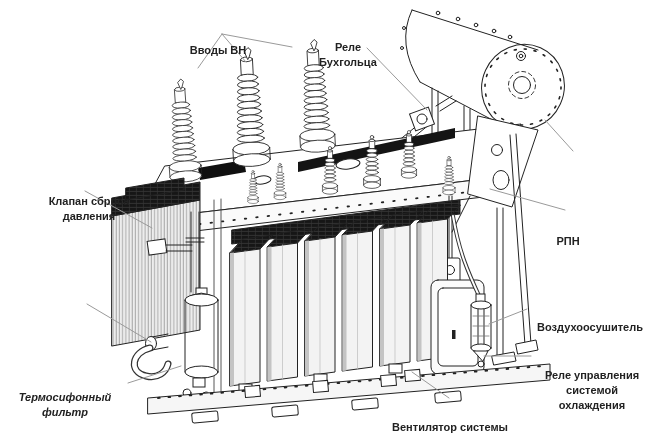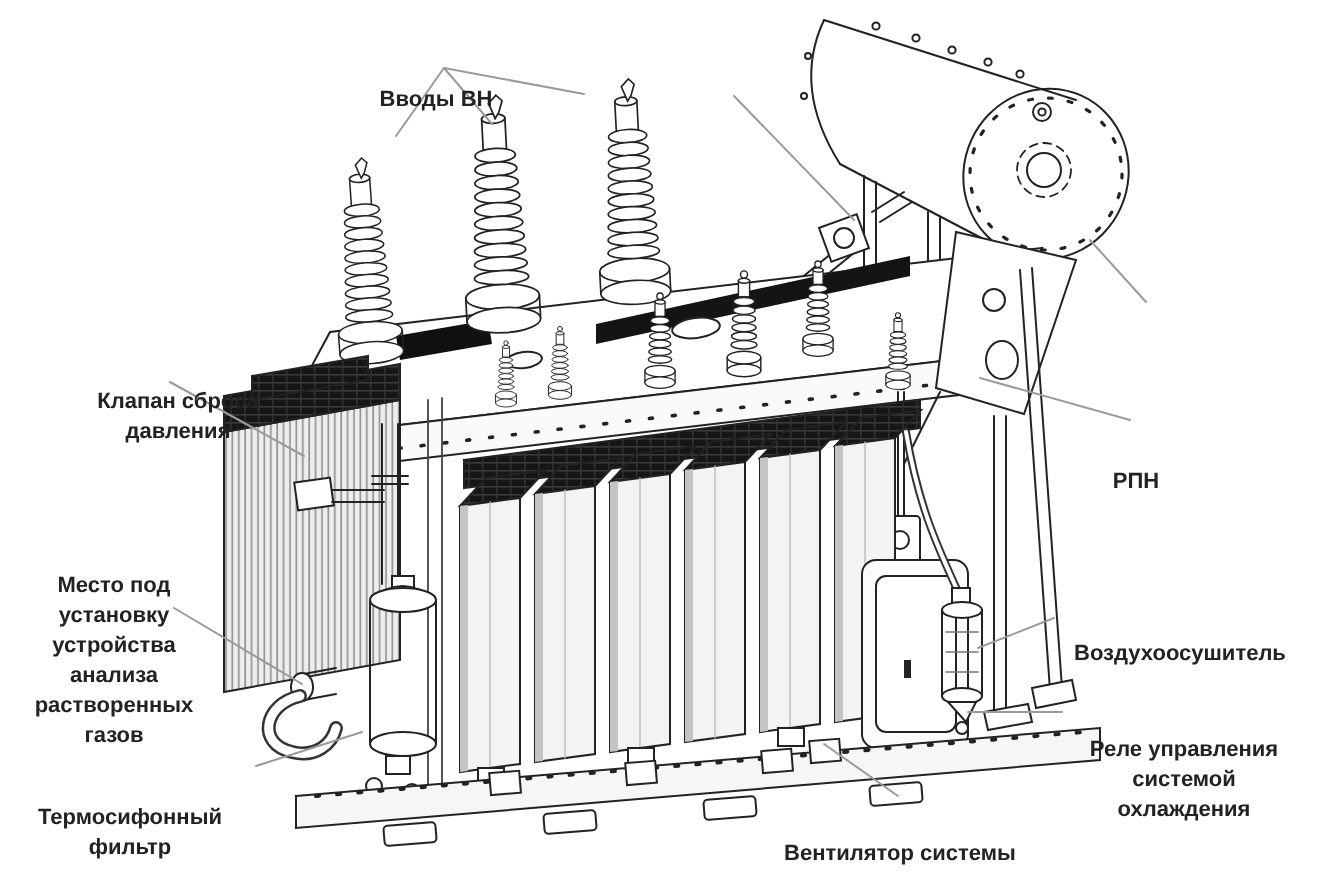--- a/index.html
+++ b/index.html
@@ -259,30 +259,26 @@
       <path d="M87,304 L151,342"></path>
       <path d="M128,383 L181,366"></path>
       <path d="M527,309 L489,324"></path>
       <path d="M531,356 L484,356"></path>
       <path d="M449,398 L412,372"></path>
     </g>
   </g>
 </svg>
 
 <div class="label" style="left:178px;top:11px;width:80px;">Вводы ВН</div>
+<div class="label" style="left:303px;top:8px;width:90px;">Реле
+Бухгольца</div>
 <div class="label" style="left:550px;top:202px;width:36px;">РПН</div>
 <div class="label" style="left:0px;top:162px;width:114px;padding-left:32px;">Клапан сброса
 давления</div>
-<div class="label" style="left:0px;top:254px;width:114px;">Место под
-установку
-устройства
-анализа
-растворенных
-газов</div>
-<div class="label" style="left:2px;top:370px;width:126px;">Термосифонный
+<div class="label" style="left:2px;top:358px;width:126px;font-style:italic;">Термосифонный
 фильтр</div>
 <div class="label" style="left:522px;top:288px;width:136px;text-align:center;">Воздухоосушитель</div>
 <div class="label" style="left:526px;top:336px;width:132px;">Реле управления
 системой
 охлаждения</div>
 <div class="label" style="left:374px;top:388px;width:152px;">Вентилятор системы
 охлаждения</div>
 
 </div>
 

